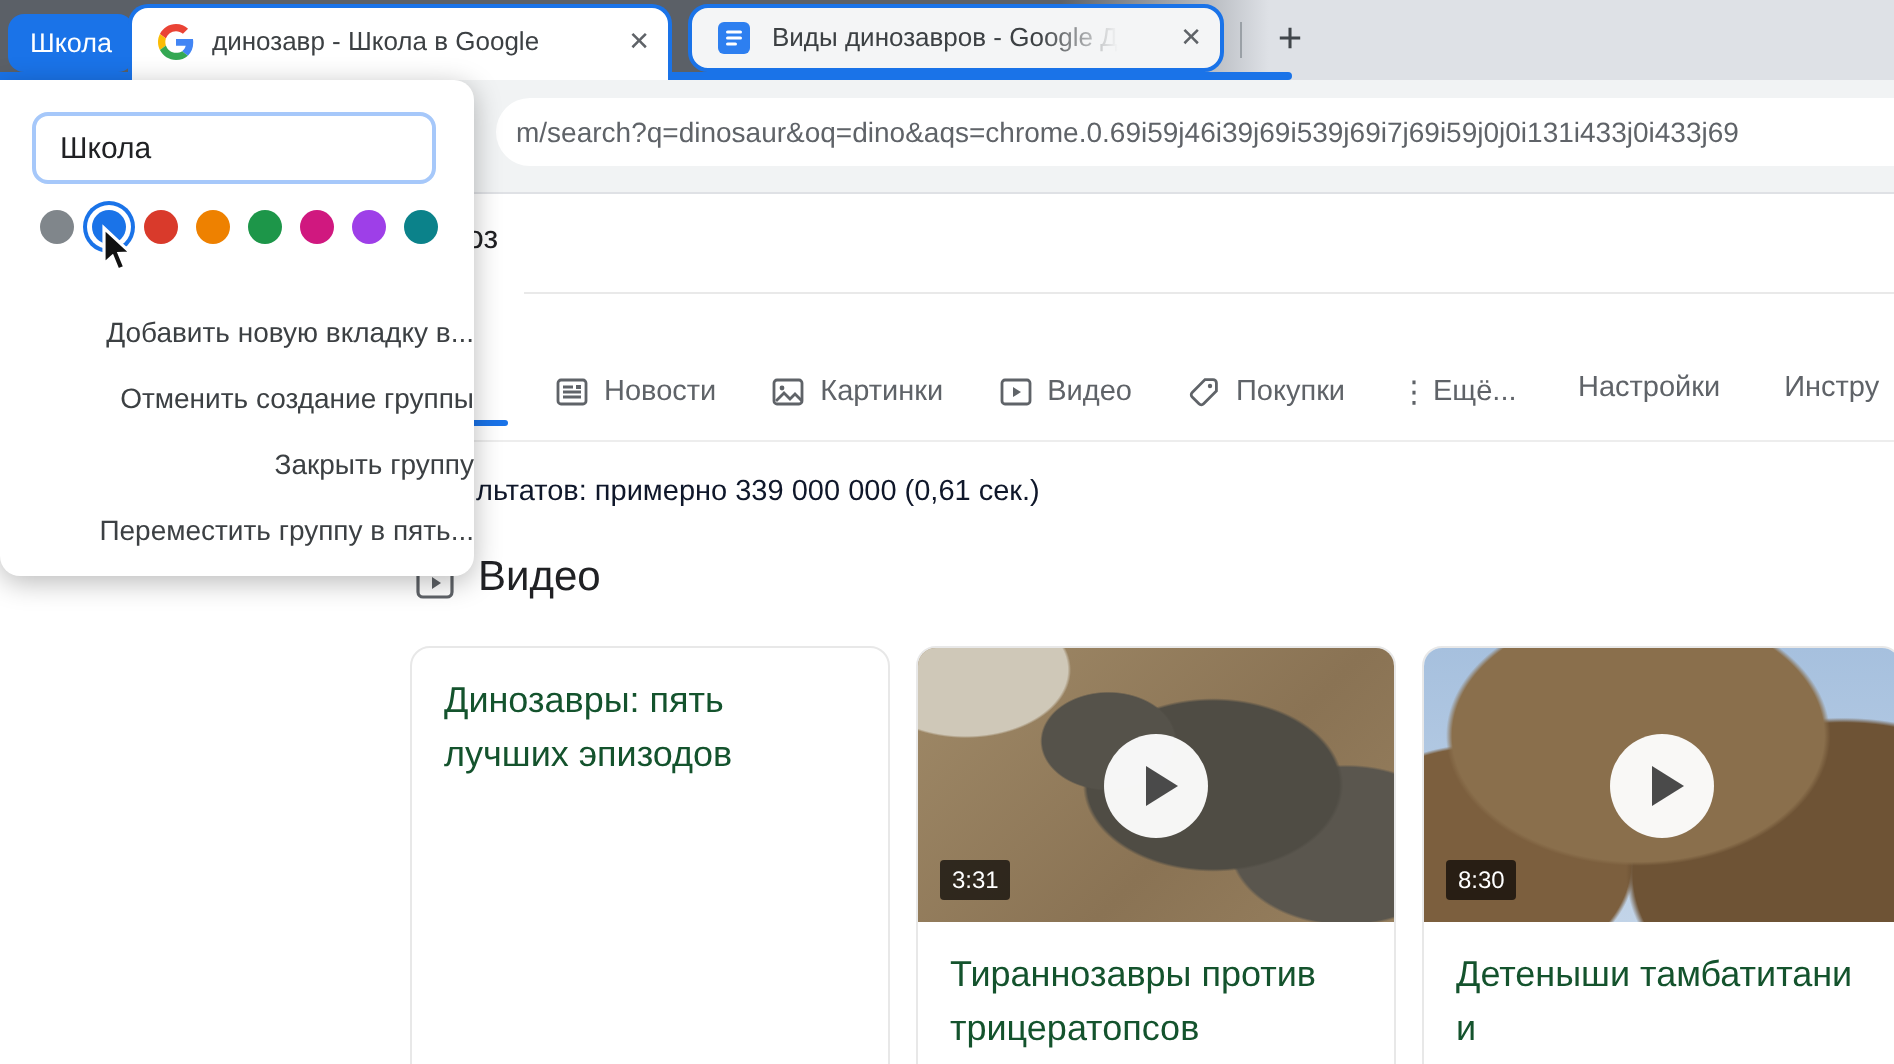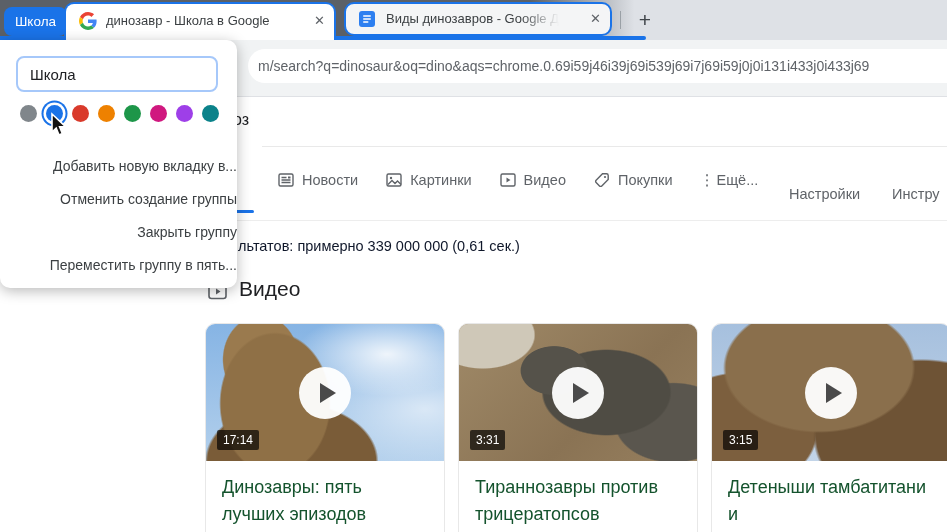--- a/index.html
+++ b/index.html
@@ -30,21 +30,21 @@
   .toolbar{position:absolute;left:0;top:40px;width:947px;height:57px;background:#f1f3f4;border-bottom:1px solid #dfe1e5;z-index:2;box-sizing:border-box;}
   .omnibox{position:absolute;left:248px;top:9px;width:720px;height:34px;background:#fff;border-radius:17px;overflow:hidden;}
   .omnibox .url{display:block;height:34px;line-height:34px;padding-left:10px;font-size:14px;color:#5f6368;white-space:nowrap;}
 
   
   .page{position:absolute;left:0;top:97px;width:947px;height:435px;background:#fff;z-index:1;}
   .query-frag{position:absolute;left:233px;top:14px;font-size:16px;color:#202124;}
   .searchline{position:absolute;left:262px;top:49px;width:685px;height:1px;background:#e9e9e9;}
   .nav-active{position:absolute;left:231px;top:89px;font-size:15.5px;color:#1a73e8;}
   .nav-active-bar{position:absolute;left:229px;top:113px;width:25px;height:3px;background:#1a73e8;border-radius:2px;}
-  .nav-items{position:absolute;left:277px;top:70px;display:flex;gap:27px;align-items:center;height:26px;}
+  .nav-items{position:absolute;left:277px;top:86px;display:flex;gap:27px;align-items:center;height:26px;}
   .nav-item{display:flex;align-items:center;gap:7px;font-size:14.5px;color:#5f6368;white-space:nowrap;}
   .nav-item .nicon{width:18px;height:18px;display:inline-block;}
   .more-dots{font-size:15px;color:#5f6368;width:10px;text-align:center;}
   .nav-right{position:absolute;left:789px;top:89px;display:flex;gap:32px;font-size:14.5px;color:#5f6368;white-space:nowrap;}
   .nav-divider{position:absolute;left:0;top:123px;width:947px;height:1px;background:#ededed;}
   .stats{position:absolute;left:238px;top:141px;font-size:14.5px;color:#0f172a;white-space:nowrap;}
   .sec-icon{position:absolute;left:207px;top:184px;width:21px;height:21px;}
   .sec-title{position:absolute;left:239px;top:180px;font-size:21px;color:#202124;}
 
   .cards{position:absolute;left:205px;top:226px;display:flex;gap:13px;}
@@ -157,37 +157,33 @@
     <span class="sec-icon">
       <svg width="21" height="21" viewBox="0 0 21 21" fill="none" stroke="#5f6368" stroke-width="1.6">
         <rect x="2" y="3.5" width="17" height="14" rx="2.5"></rect>
         <path d="M9 7.5l4.5 3L9 13.5z" fill="#5f6368" stroke="none"></path>
       </svg>
     </span>
     <div class="sec-title">Видео</div>
 
     <div class="cards">
       <div class="card">
-        <div class="thumb thumb1">
-          <div class="play"></div>
-          <div class="dur">17:14</div>
-        </div>
         <div class="vtitle">Динозавры: пять лучших эпизодов</div>
       </div>
       <div class="card">
         <div class="thumb thumb2">
           <div class="play"></div>
           <div class="dur">3:31</div>
         </div>
         <div class="vtitle">Тираннозавры против трицератопсов</div>
       </div>
       <div class="card">
         <div class="thumb thumb3">
           <div class="play"></div>
-          <div class="dur">3:15</div>
+          <div class="dur">8:30</div>
         </div>
         <div class="vtitle">Детеныши тамбатитани и</div>
       </div>
     </div>
   </div>
 
   <div class="toolbar">
     <div class="omnibox">
       <span class="url">m/search?q=dinosaur&amp;oq=dino&amp;aqs=chrome.0.69i59j46i39j69i539j69i7j69i59j0j0i131i433j0i433j69</span>
     </div>

